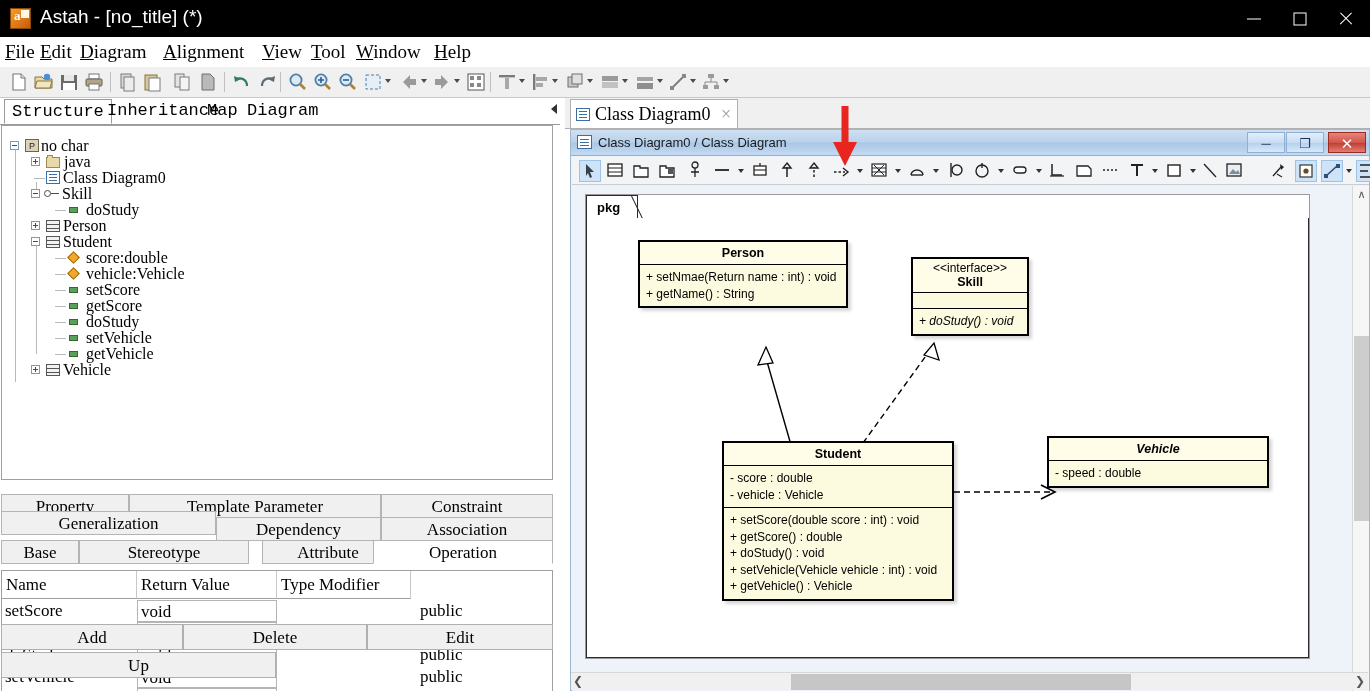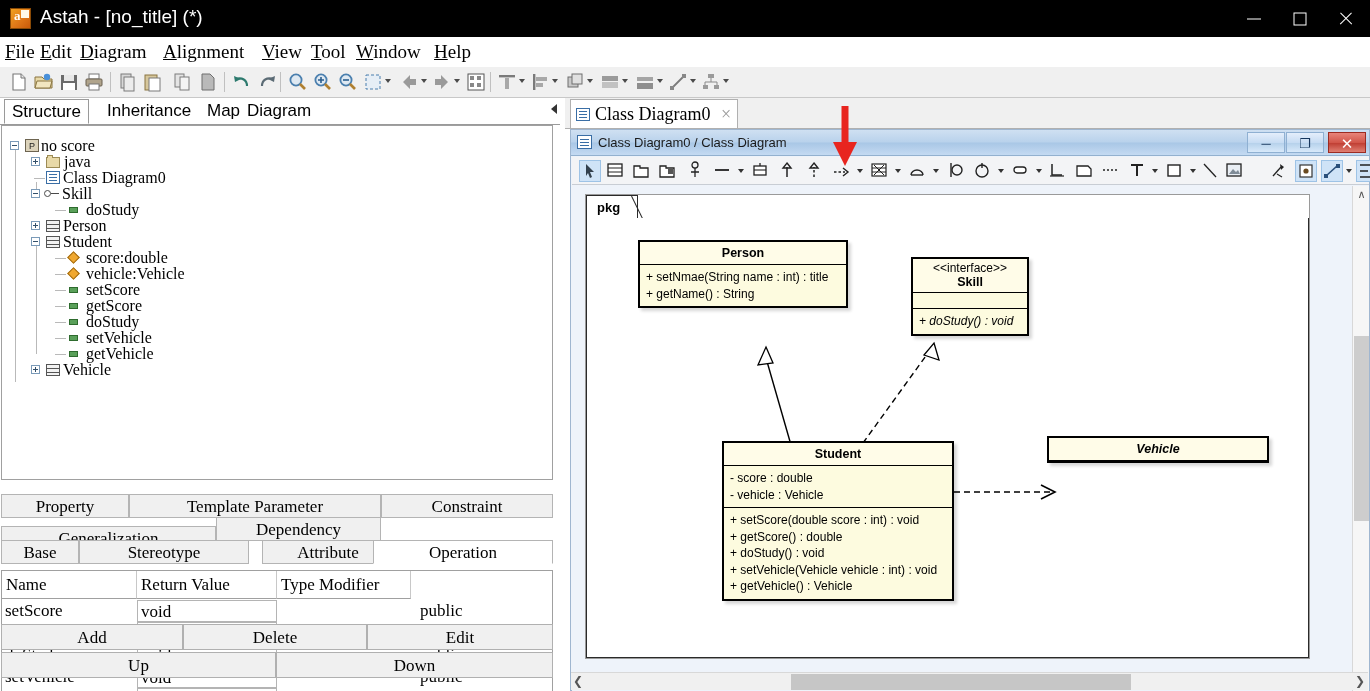--- a/index.html
+++ b/index.html
@@ -45,21 +45,21 @@
     border-bottom:1px solid #c8c8c8;}
   .tbtn{position:absolute;top:4px;width:22px;height:22px;}
   .tsep{position:absolute;top:5px;width:1px;height:20px;background:#c0c0c0;}
   .tarrow{position:absolute;top:12px;width:0;height:0;border-left:3.5px solid transparent;
     border-right:3.5px solid transparent;border-top:4px solid #4a4a4a;}
 
   
   .leftpane{position:absolute;left:0;top:98px;width:560px;height:593px;background:#fff;}
   .tabrow{position:absolute;left:0;top:0;width:560px;height:26px;background:#fff;border-bottom:1px solid #9a9a9a;}
   .vtab{position:absolute;top:1px;height:25px;line-height:24px;padding:0 7px;
-    font-family:Liberation Sans, sans-serif;font-size:17px;color:#000;box-sizing:border-box;white-space:nowrap;}
+    font-family:Liberation Mono, monospace;font-size:17px;color:#000;box-sizing:border-box;white-space:nowrap;}
   .vtab.sel{background:#fff;border:1px solid #9a9a9a;border-bottom:1px solid #fff;}
   .collapse-arrow{position:absolute;right:3px;top:6px;width:0;height:0;
     border-top:5px solid transparent;border-bottom:5px solid transparent;border-right:6px solid #333;}
 
   
   .tree{position:absolute;left:1px;top:27px;width:552px;height:355px;background:#fff;
     border:1px solid #a0a0a0;box-sizing:border-box;overflow:hidden;}
   .tnode{position:absolute;height:16px;line-height:16px;white-space:nowrap;
     font-family:"Liberation Serif",serif;font-size:16px;color:#000;}
   .tpm{position:absolute;width:9px;height:9px;border:1px solid #7a9ab8;background:#fff;box-sizing:border-box;}
@@ -382,21 +382,21 @@
 
     <div class="tree">
 
       <div class="tline-v" style="left:13px;top:20px;height:236px;"></div>
       <div class="tline-v" style="left:34px;top:56px;height:12px;"></div>
       <div class="tline-v" style="left:34px;top:120px;height:108px;"></div>
 
       <div class="tnode" style="left:24px;top:12px">
         <div class="tpm" style="left:-16px;top:3px"></div>
         <div class="ico-proj" style="left:-1px;top:1px"></div>
-        <span style="margin-left:15px">no score</span>
+        <span style="margin-left:15px">no char</span>
       </div>
 
       <div class="tnode" style="left:45px;top:28px">
         <div class="tpm plus" style="left:-16px;top:3px"></div>
         <div class="ico-folder" style="left:-1px;top:3px"></div>
         <span style="margin-left:17px">java</span>
       </div>
 
       <div class="tnode" style="left:45px;top:44px">
         <div class="tline-h" style="left:-13px;top:8px;width:11px"></div>
@@ -475,22 +475,23 @@
         <div class="ico-class" style="left:-1px;top:2px"></div>
         <span style="margin-left:16px">Vehicle</span>
       </div>
     </div>
 
     <div class="ptabs">
       <div class="ptab" style="left:0;top:0;width:128px">Property</div>
       <div class="ptab" style="left:128px;top:0;width:252px">Template Parameter</div>
       <div class="ptab" style="left:380px;top:0;width:172px">Constraint</div>
 
-      <div class="ptab" style="left:0;top:32px;width:215px">Generalization</div>
+      <div class="ptab" style="left:0;top:17px;width:215px">Generalization</div>
       <div class="ptab" style="left:215px;top:23px;width:165px">Dependency</div>
+      <div class="ptab" style="left:380px;top:23px;width:172px">Association</div>
 
       <div class="ptab" style="left:0;top:46px;width:78px">Base</div>
       <div class="ptab" style="left:78px;top:46px;width:170px">Stereotype</div>
       <div class="ptab" style="left:261px;top:46px;width:132px">Attribute</div>
       <div class="ptab sel" style="left:372px;top:46px;width:180px">Operation</div>
     </div>
 
     <div class="optable">
       <div class="ohead" style="left:0;width:135px">Name</div>
       <div class="ohead" style="left:135px;width:140px">Return Value</div>
@@ -519,21 +520,20 @@
       <div class="ocell" style="left:0;top:117px;width:135px">getVehicle</div>
       <div class="ocell boxed" style="left:135px;top:117px;width:140px">Vehicle</div>
       <div class="ocell" style="left:275px;top:117px;width:134px"></div>
       <div class="ocell" style="left:415px;top:117px;width:134px">public</div>
     </div>
 
     <div class="bbtn" style="left:1px;top:526px;width:182px">Add</div>
     <div class="bbtn" style="left:183px;top:526px;width:184px">Delete</div>
     <div class="bbtn" style="left:367px;top:526px;width:186px">Edit</div>
     <div class="bbtn" style="left:1px;top:554px;width:275px">Up</div>
-    <div class="bbtn" style="left:276px;top:554px;width:277px">Down</div>
 
   </div>
 
   <div class="rightpane">
     <div class="dtabbar">
       <div class="dtab">
         <div class="ico-diag"></div>
         <span>Class Diagram0</span>
         <span style="color:#999;margin-left:6px">×</span>
       </div>
@@ -707,21 +707,21 @@
             <line x1="277" y1="248" x2="342" y2="158" stroke="#000" stroke-width="1.4" stroke-dasharray="6 4"></line>
             <polygon points="348,148 353,165 338,160" fill="#fff" stroke="#000" stroke-width="1.3"></polygon>
 
             <line x1="368" y1="297" x2="465" y2="297" stroke="#000" stroke-width="1.4" stroke-dasharray="6 4"></line>
             <path d="M455 290 L469 297 L455 304" fill="none" stroke="#000" stroke-width="1.6"></path>
           </svg>
 
           <div class="umlbox" style="left:52px;top:45px;width:210px;">
             <div class="umlname">Person</div>
             <div class="umlsec">
-              <div class="umlrow">+ setNmae(String name : int) : title</div>
+              <div class="umlrow">+ setNmae(Return name : int) : void</div>
               <div class="umlrow">+ getName() : String</div>
             </div>
           </div>
 
           <div class="umlbox" style="left:325px;top:62px;width:118px;">
             <div class="umlname iface">
               <span class="stereo">&lt;&lt;interface&gt;&gt;</span>
               <span>Skill</span>
             </div>
             <div class="umlsec umlempty"></div>
@@ -740,20 +740,23 @@
               <div class="umlrow">+ setScore(double score : int) : void</div>
               <div class="umlrow">+ getScore() : double</div>
               <div class="umlrow">+ doStudy() : void</div>
               <div class="umlrow">+ setVehicle(Vehicle vehicle : int) : void</div>
               <div class="umlrow">+ getVehicle() : Vehicle</div>
             </div>
           </div>
 
           <div class="umlbox" style="left:461px;top:241px;width:222px;">
             <div class="umlname abstract">Vehicle</div>
+            <div class="umlsec">
+              <div class="umlrow">- speed : double</div>
+            </div>
           </div>
 
         </div>
       </div>
 
       <div class="vscroll">
         <div class="sbtn" style="top:0">∧</div>
         <div class="vthumb"></div>
         <div class="sbtn" style="bottom:0">∨</div>
       </div>

